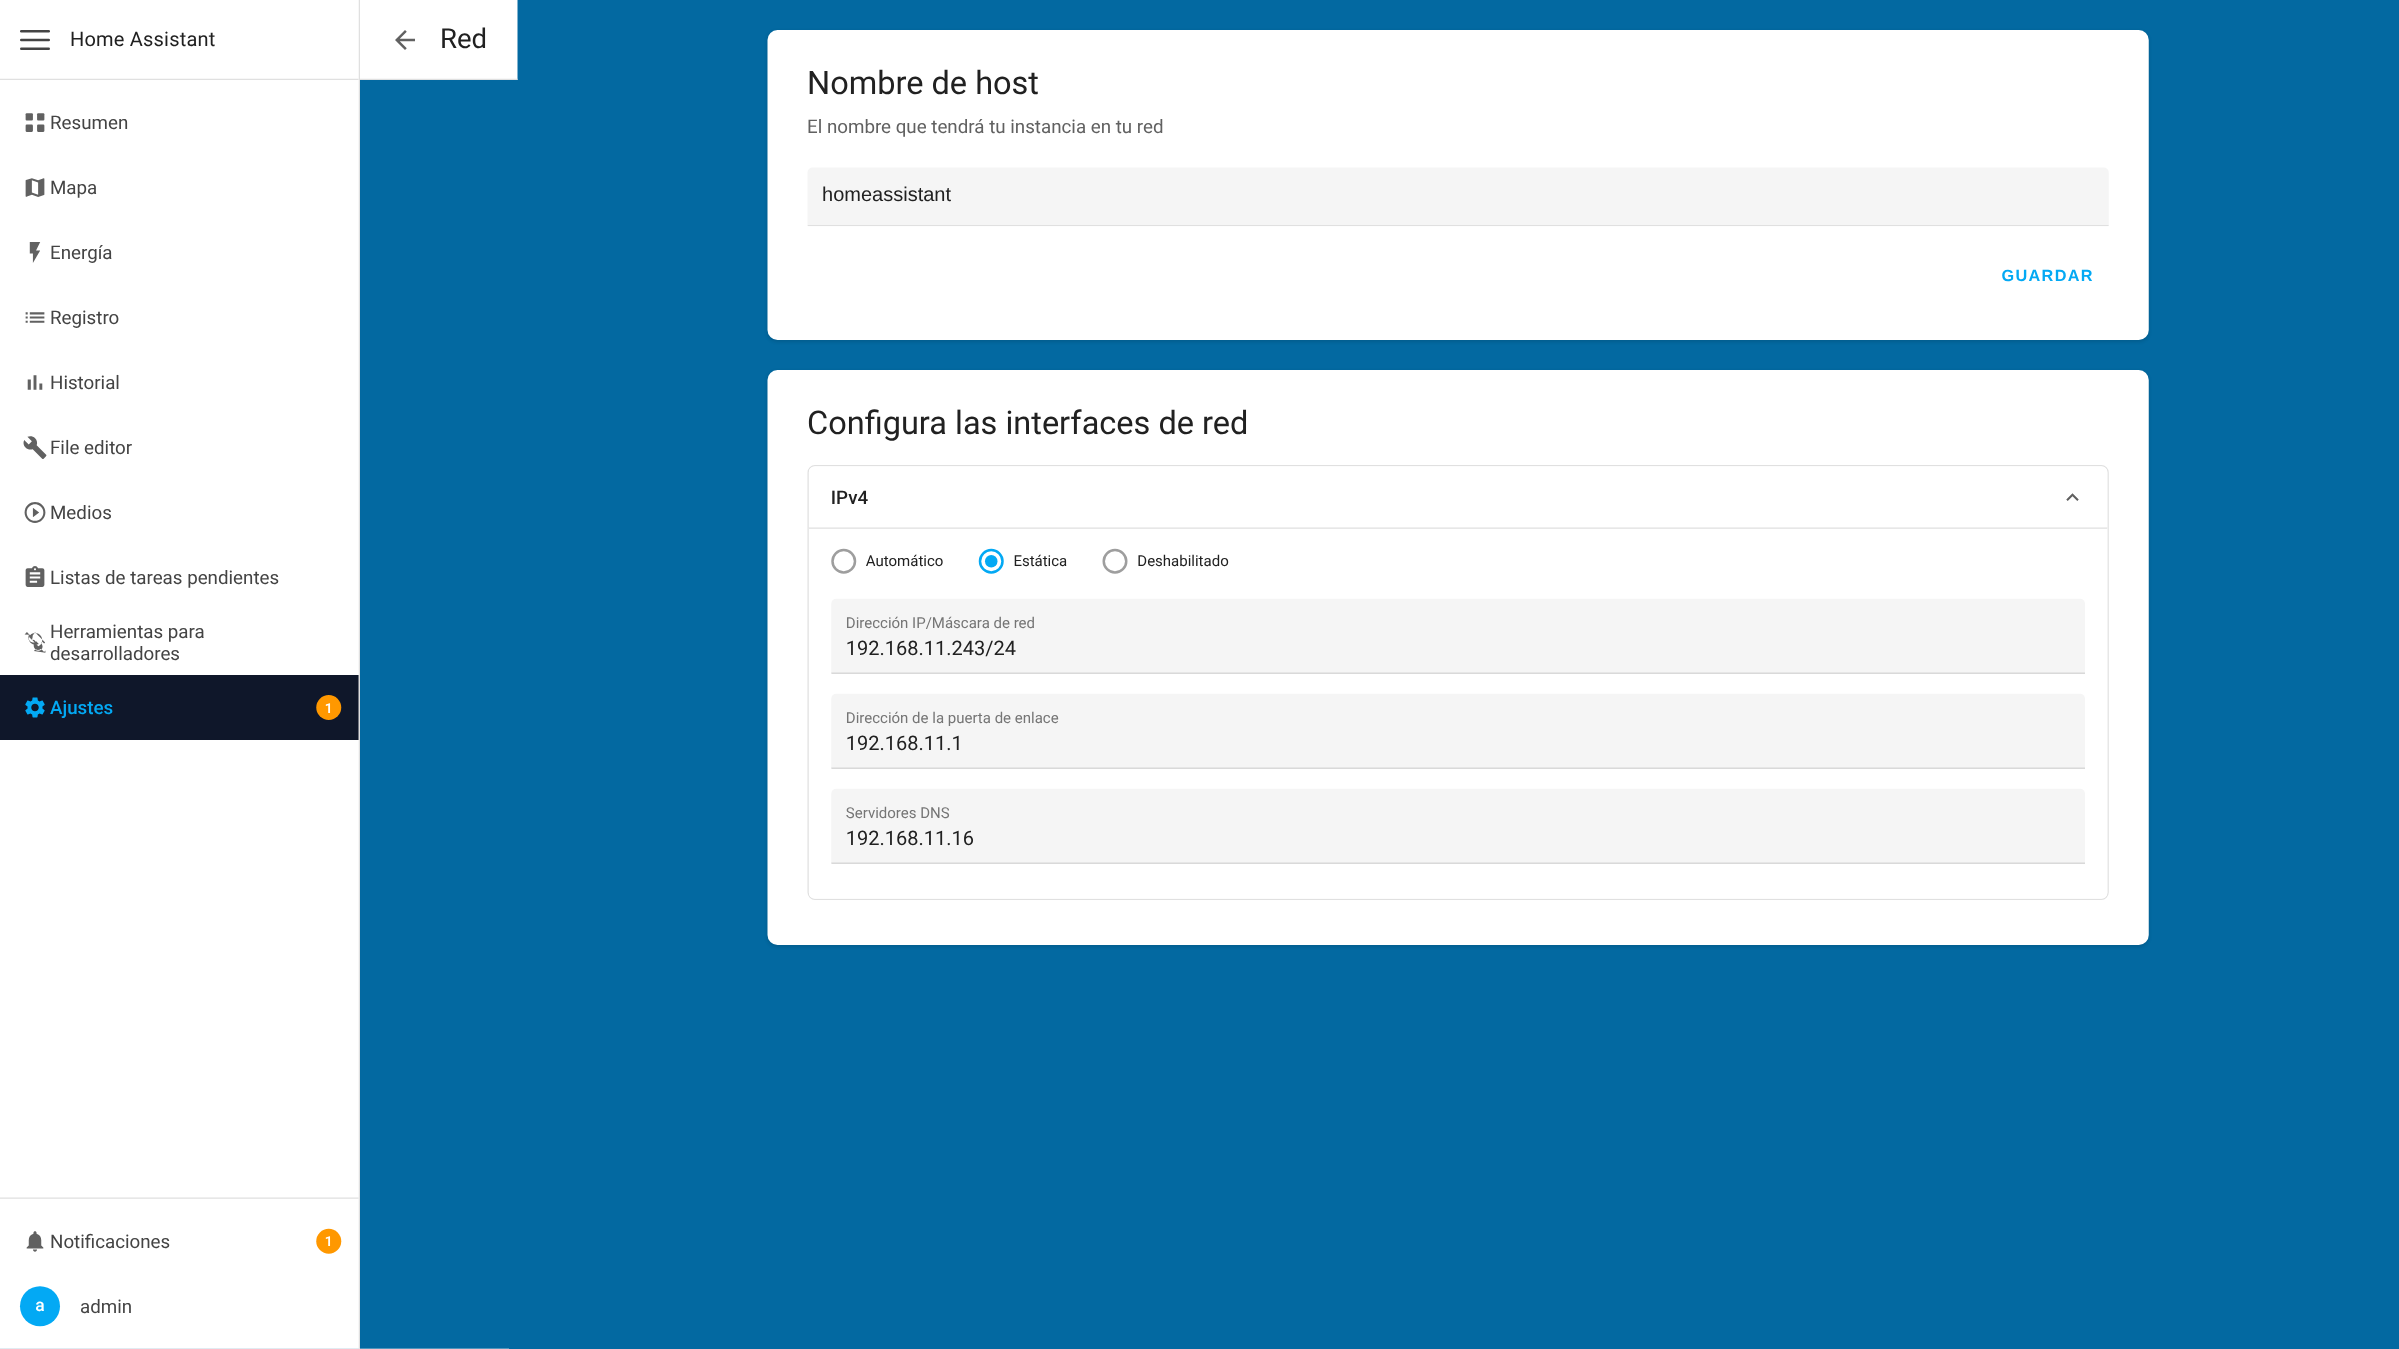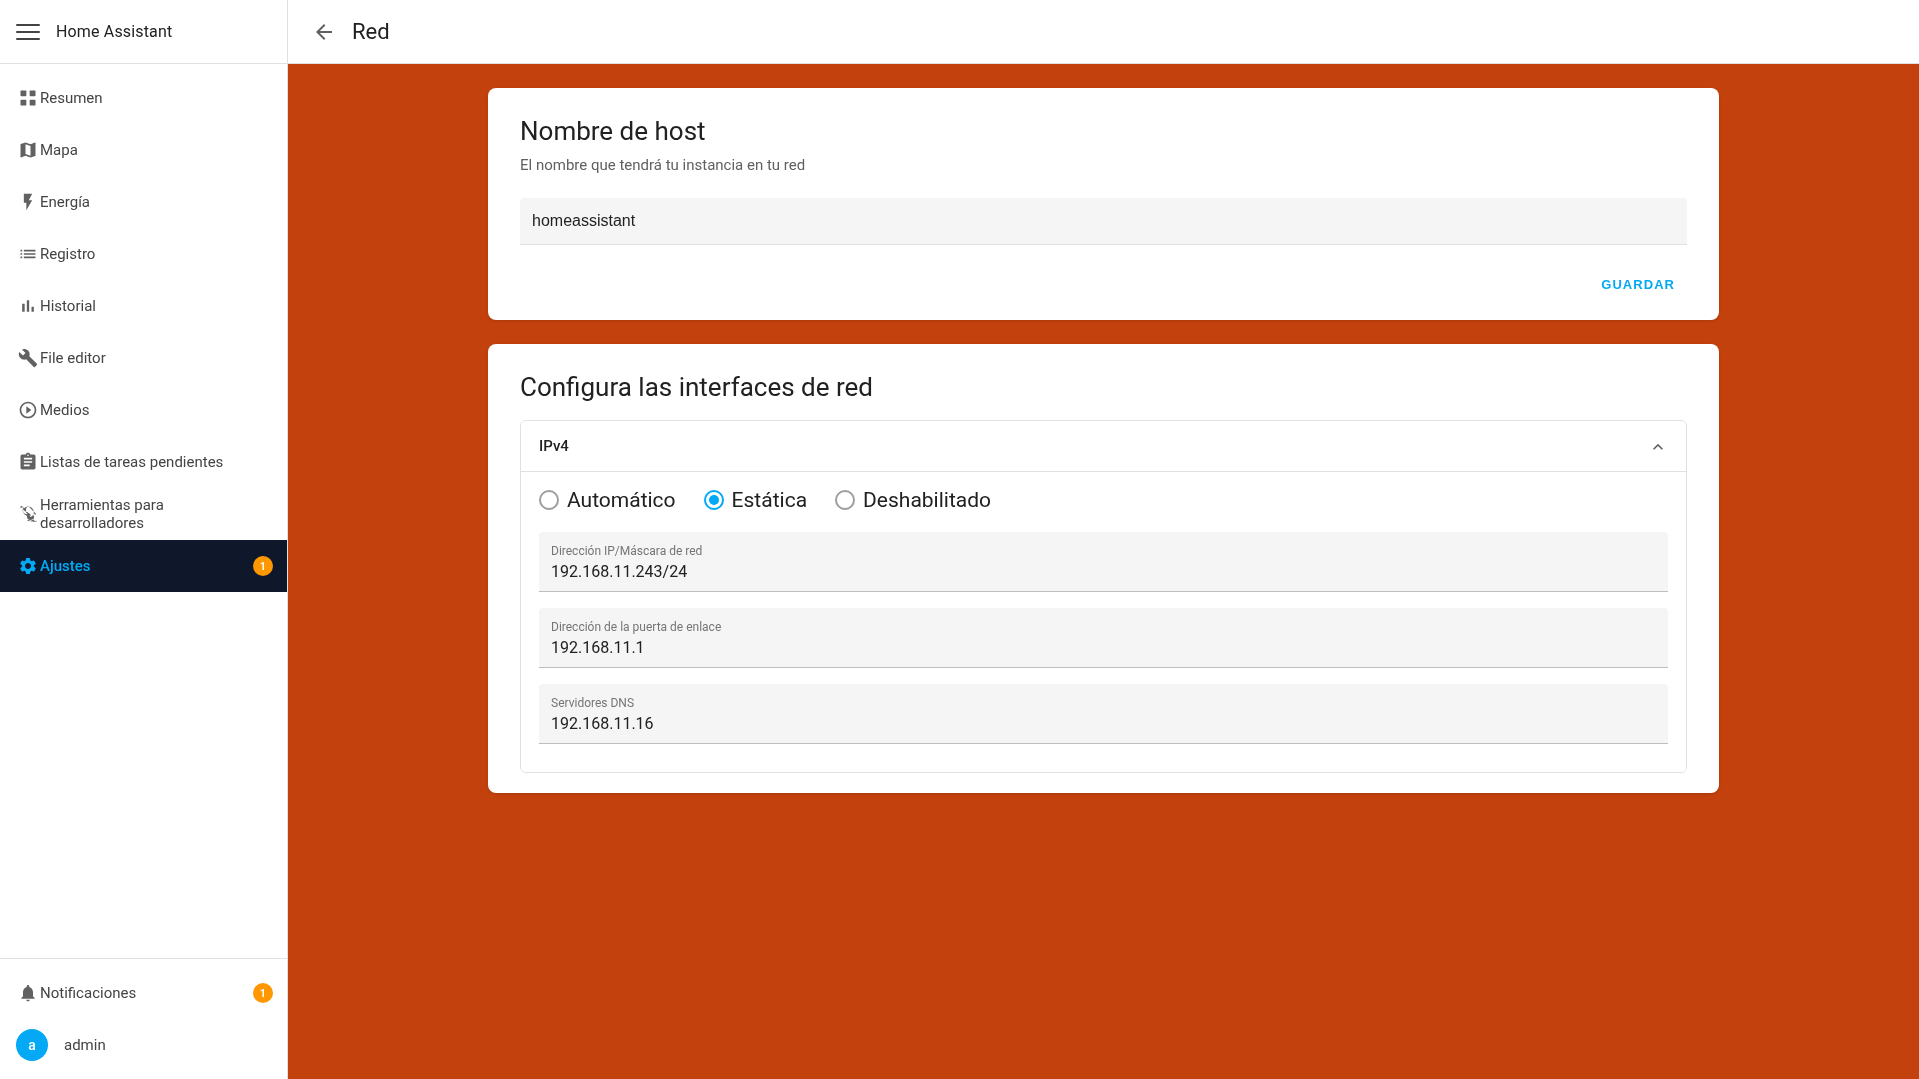--- a/index.html
+++ b/index.html
@@ -107,23 +107,22 @@
       justify-content: center;
       font-size: 14px;
       font-weight: 500;
       flex-shrink: 0;
     }
 
     
     .main {
       flex: 1;
       display: flex;
-      flex-direction: column;
       overflow: hidden;
-      background: #c2410c;
+      background: #0369a1;
     }
     .topbar {
       height: 64px;
       display: flex;
       align-items: center;
       padding: 0 24px;
       gap: 16px;
       background: #fff;
       border-bottom: 1px solid #e0e0e0;
       flex-shrink: 0;
@@ -147,21 +146,21 @@
       display: flex;
       flex-direction: column;
       gap: 24px;
     }
 
     
     .card {
       background: #fff;
       border-radius: 8px;
       box-shadow: 0 1px 3px rgba(0,0,0,0.12);
-      padding: 28px 32px 20px 32px;
+      padding: 28px 32px 36px 32px;
     }
     .card-title {
       font-size: 26px;
       font-weight: 400;
       color: #212121;
       margin-bottom: 10px;
     }
     .card-desc {
       font-size: 15px;
       color: #616161;
@@ -232,21 +231,21 @@
       display: flex;
       align-items: center;
       gap: 28px;
       margin-bottom: 20px;
     }
     .radio-option {
       display: flex;
       align-items: center;
       gap: 8px;
       cursor: pointer;
-      font-size: 21px;
+      font-size: 12px;
       color: #212121;
     }
     .radio-circle {
       width: 20px;
       height: 20px;
       border-radius: 50%;
       border: 2px solid #9e9e9e;
       display: flex;
       align-items: center;
       justify-content: center;

